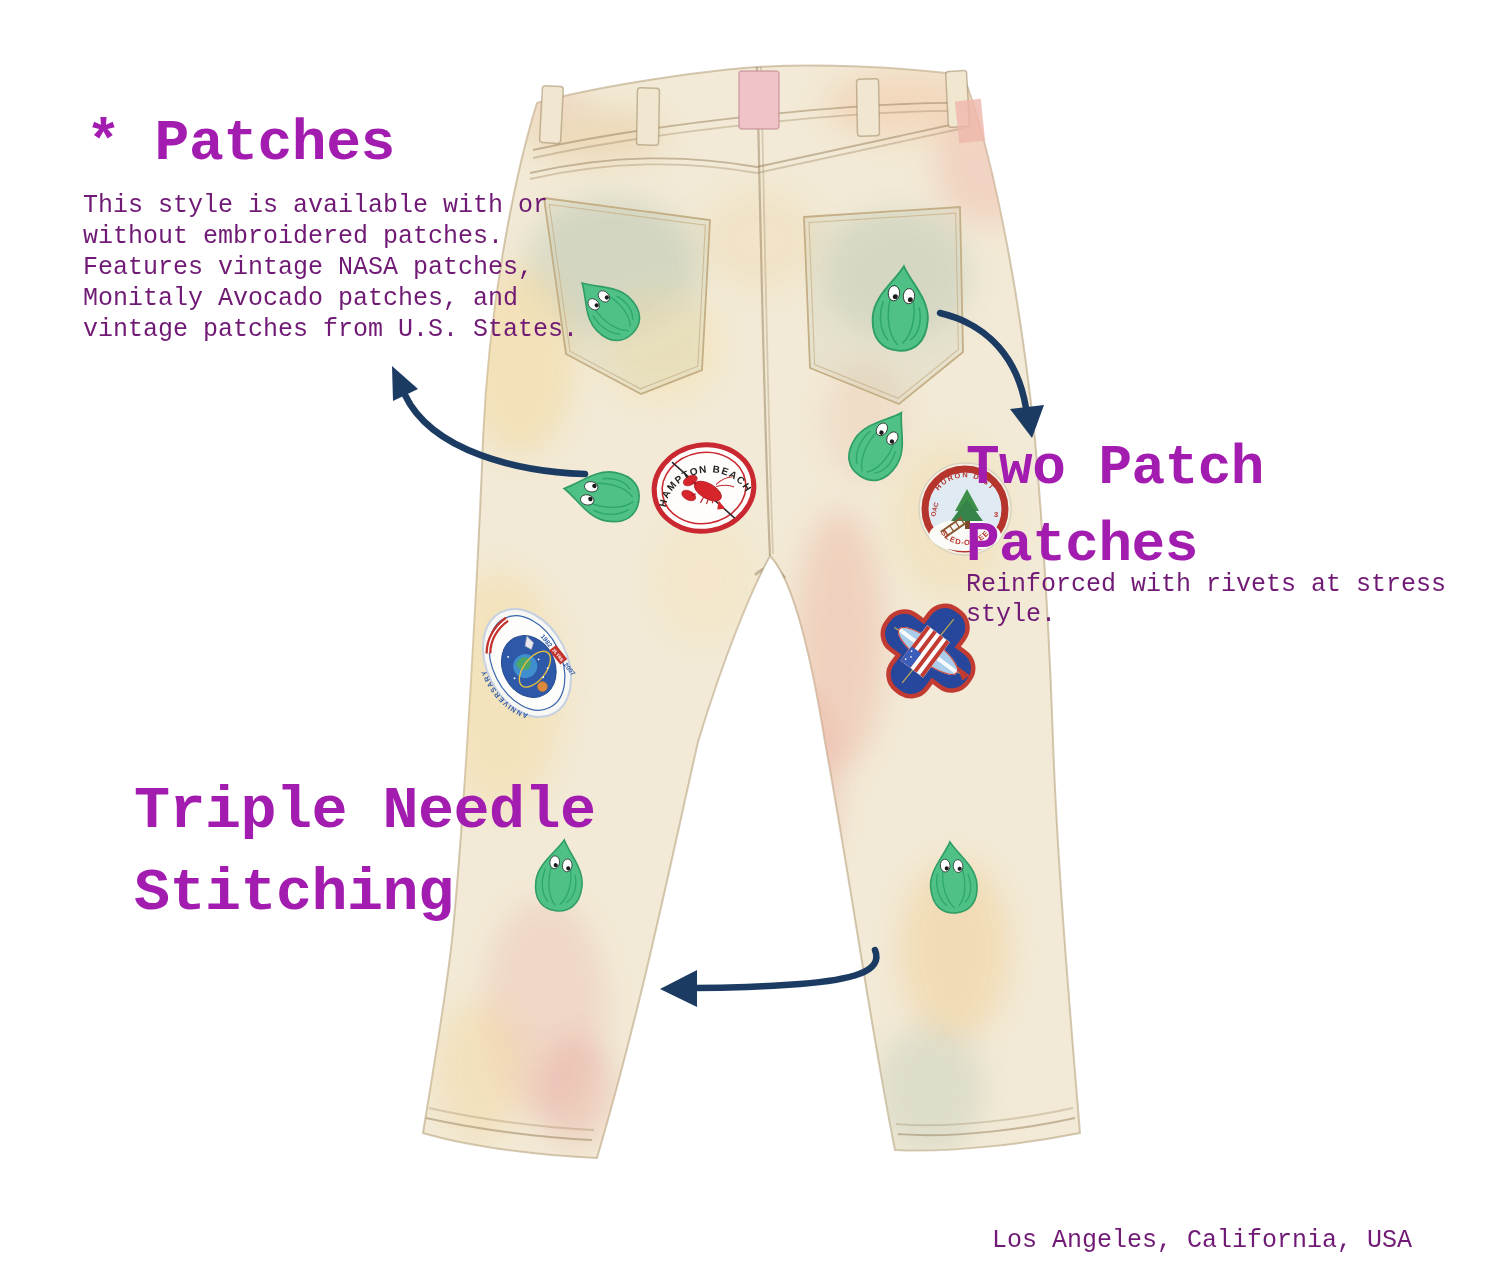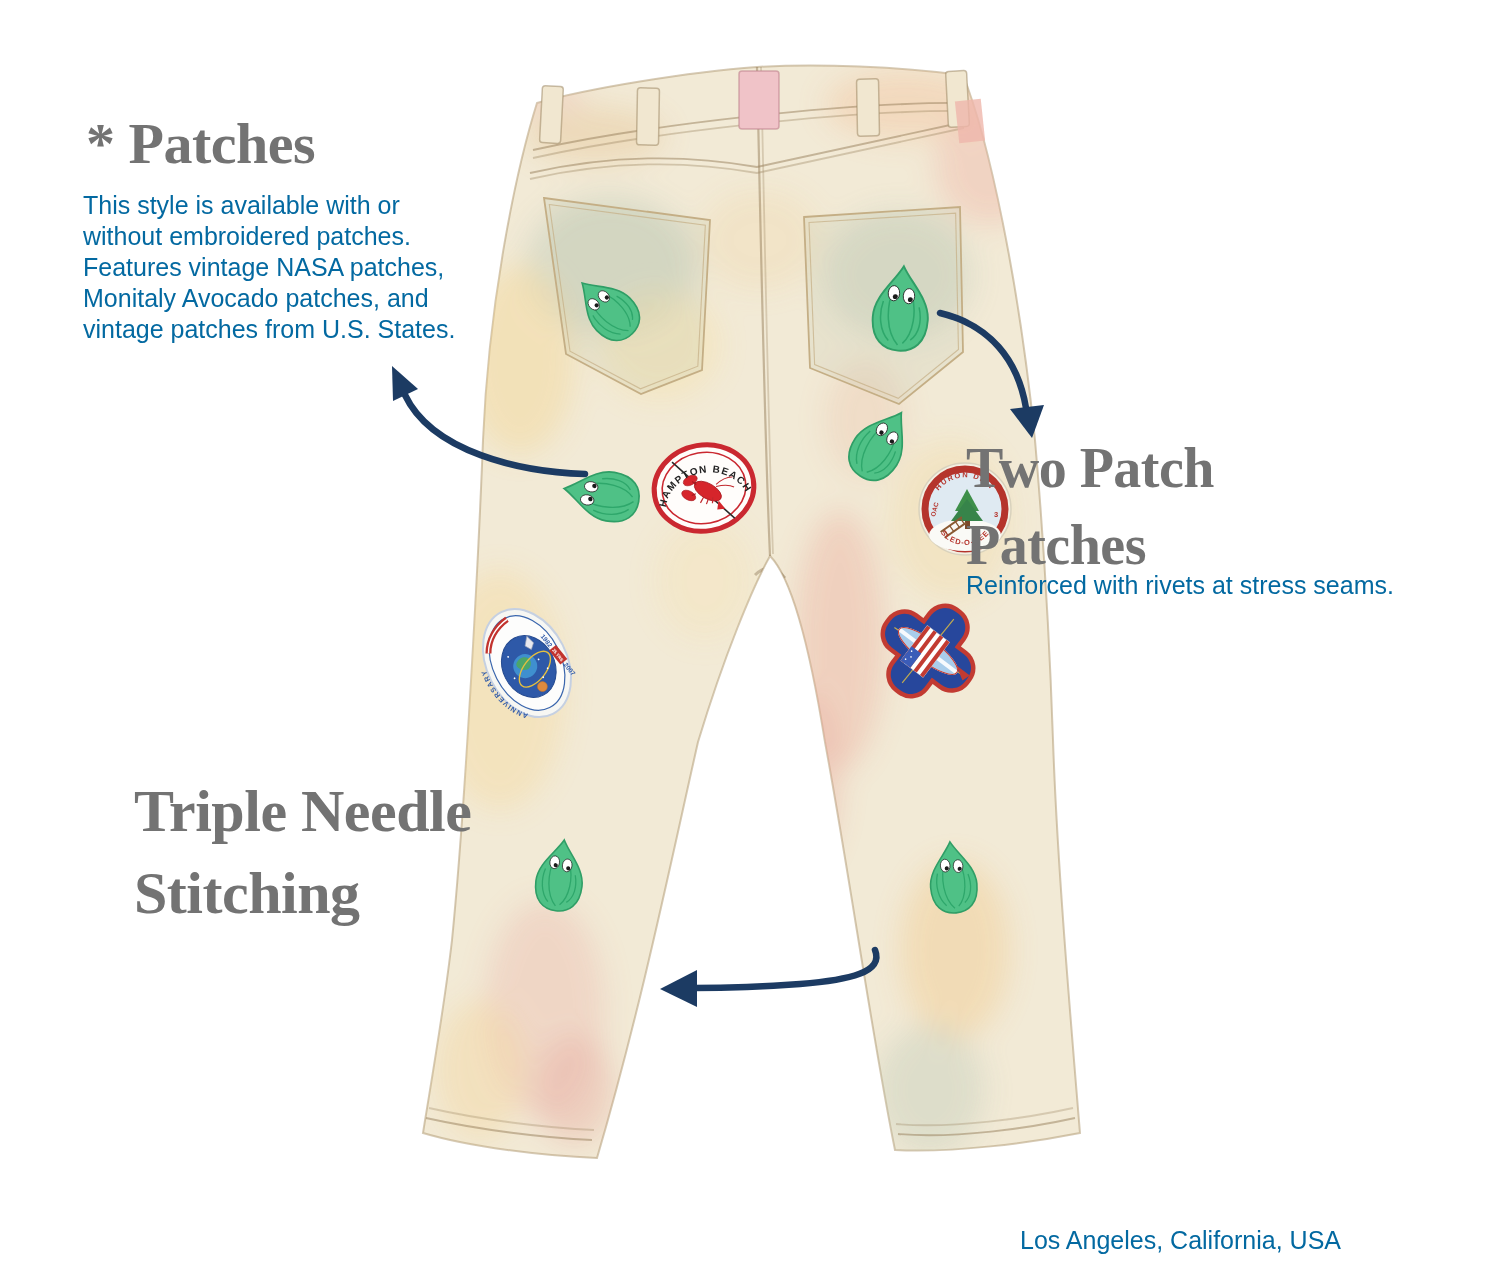--- a/index.html
+++ b/index.html
@@ -1,30 +1,30 @@
 <!DOCTYPE html>
 <html><head>
 <meta charset="utf-8">
 <style>
   html,body{margin:0;padding:0;background:#ffffff;}
   #canvas{position:relative;width:1500px;height:1264px;background:#ffffff;overflow:hidden;
           font-family:"Liberation Sans",sans-serif;}
   #pants-svg{position:absolute;left:0;top:0;}
-  .heading{position:absolute;font-family:Liberation Serif, serif;font-weight:bold;color:#737373;
+  .heading{position:absolute;font-family:Liberation Mono, monospace;font-weight:bold;color:#a21caf;
            white-space:pre-line;letter-spacing:-0.5px;}
-  .bodytext{position:absolute;font-family:Liberation Sans, sans-serif;color:#0369a1;
+  .bodytext{position:absolute;font-family:Liberation Mono, monospace;color:#701a75;
             white-space:pre-line;}
   #patches-heading{left:86px;top:112px;font-size:58px;line-height:64px;}
   #patches-body{left:83px;top:190px;font-size:25px;line-height:31px;}
   #pockets-heading{left:966px;top:430px;font-size:56px;line-height:77px;}
   #pockets-body{left:966px;top:570px;font-size:25px;line-height:30px;}
   #stitch-heading{left:134px;top:770px;font-size:60px;line-height:82px;}
   #stitch-body{left:129px;top:936px;font-size:25px;line-height:33px;}
   #origin-heading{left:1048px;top:1172px;font-size:46px;line-height:50px;}
-  #origin-body{left:1020px;top:1226px;font-size:25px;line-height:29px;}
+  #origin-body{left:992px;top:1226px;font-size:25px;line-height:29px;}
   .patch-label{font-family:"Liberation Sans",sans-serif;font-weight:bold;}
 </style>
 </head>
 <body>
 
 <div id="canvas">
 
 <svg id="pants-svg" width="1500" height="1264" viewBox="0 0 1500 1264">
   <defs>
     <filter id="blobBlur" x="-60%" y="-60%" width="220%" height="220%">
@@ -224,20 +224,20 @@
 
 <div id="patches-heading" class="heading">* Patches</div>
 <div id="patches-body" class="bodytext">This style is available with or
 without embroidered patches.
 Features vintage NASA patches,
 Monitaly Avocado patches, and
 vintage patches from U.S. States.</div>
 
 <div id="pockets-heading" class="heading">Two Patch
 Patches</div>
-<div id="pockets-body" class="bodytext">Reinforced with rivets at stress seams.</div>
+<div id="pockets-body" class="bodytext">Reinforced with rivets at stress style.</div>
 
 <div id="stitch-heading" class="heading">Triple Needle
 Stitching</div>
 
 <div id="origin-body" class="bodytext">Los Angeles, California, USA</div>
 
 </div>
 
 </body></html>

